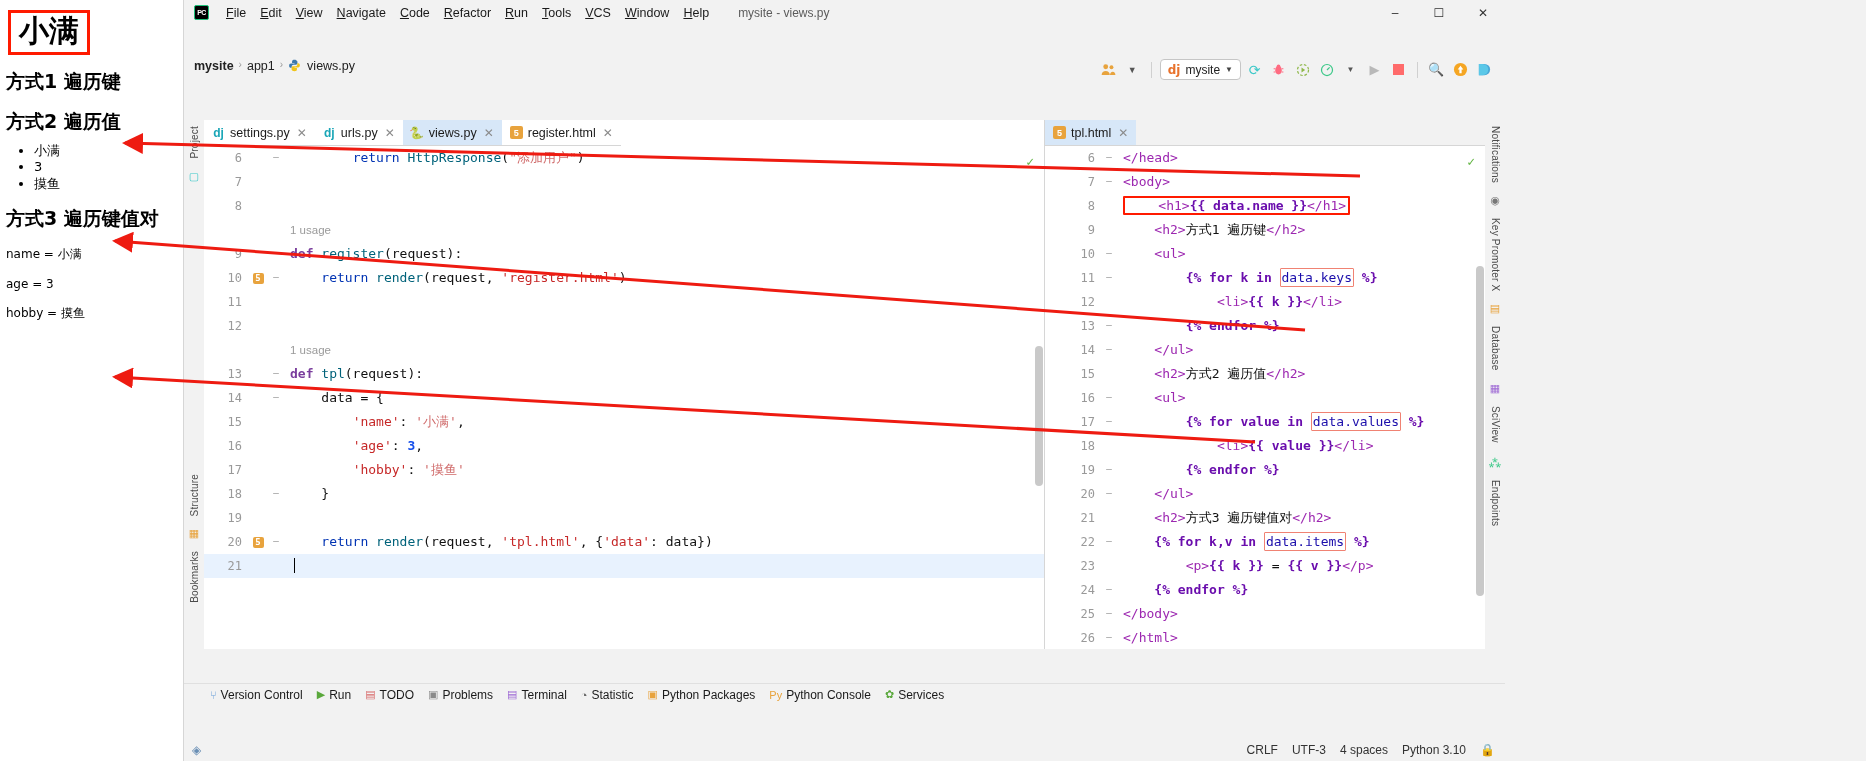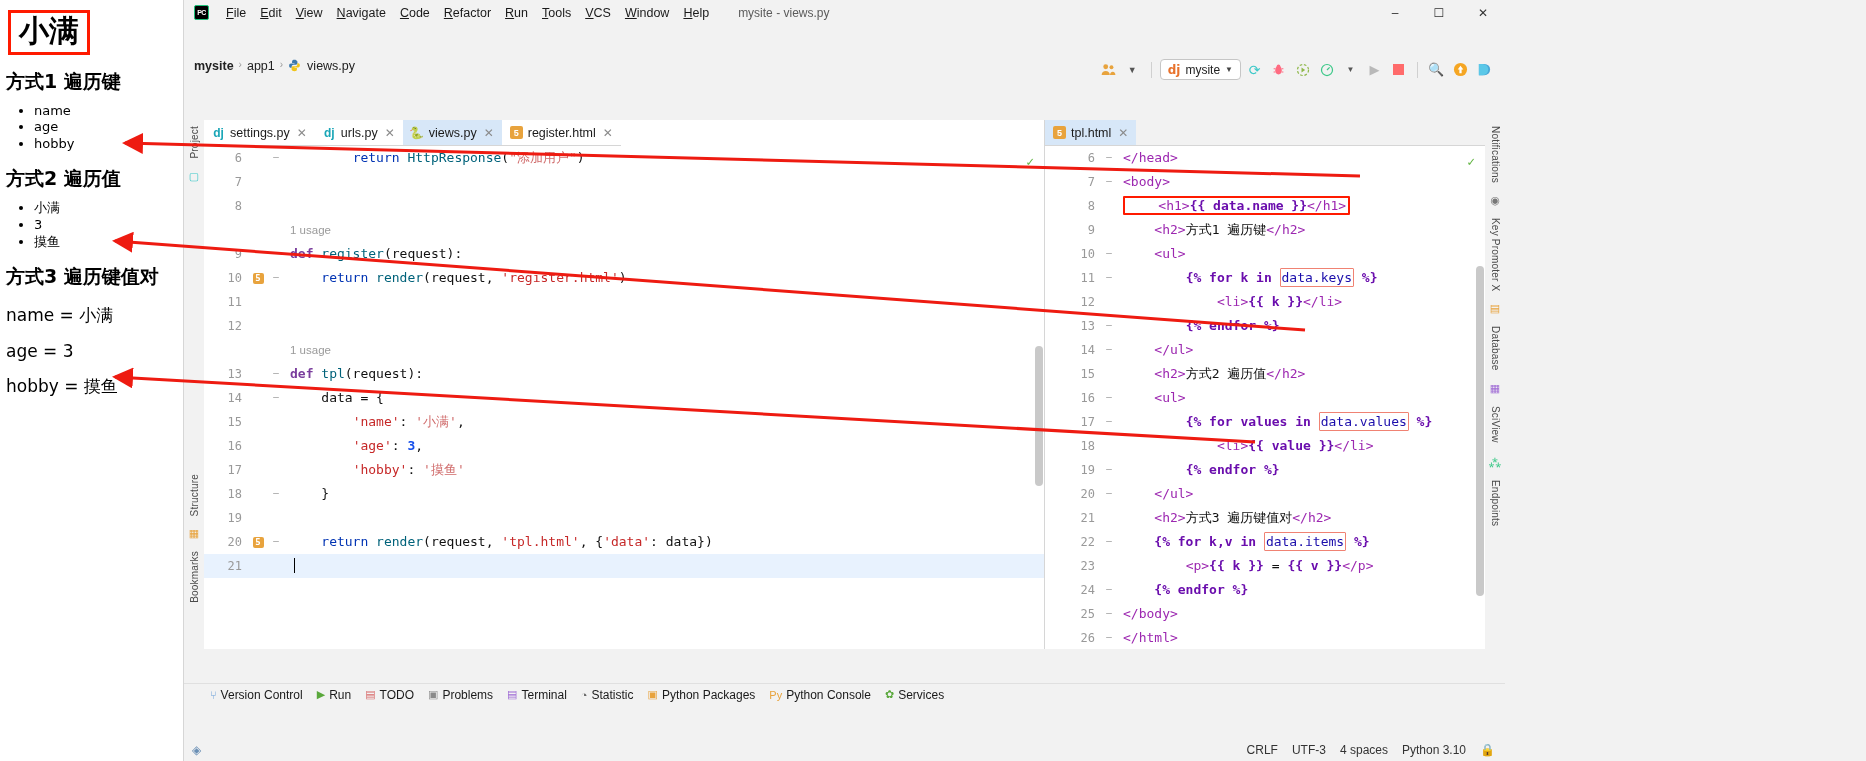--- a/index.html
+++ b/index.html
@@ -30,21 +30,21 @@
   #browser-page .h2{
     font-size:19px; font-weight:bold; color:#000; margin:14px 0 8px 6px;
     font-family:"DejaVu Sans", sans-serif;
   }
   #browser-page ul{ margin:4px 0 4px 0; padding-left:34px; }
   #browser-page li{
     font-size:13px; color:#000; line-height:1.28;
     font-family:"DejaVu Sans", sans-serif;
   }
   #browser-page .p{
-    font-size:17px; color:#000; margin:14px 0 14px 6px;
+    font-size:12px; color:#000; margin:14px 0 14px 6px;
     font-family:"DejaVu Sans", sans-serif;
   }
 
   
   #ide{
     position:absolute; left:183px; top:0; width:1322px; height:761px;
     background:#f2f2f2;
     border-left:1px solid #d6d6d6;
     display:flex; flex-direction:column;
     font-size:12.5px;
@@ -178,25 +178,20 @@
 </style>
 </head>
 <body>
 
 <div id="browser-page">
   <div class="title-box">
     <div class="h1">小满</div>
   </div>
 
   <div class="h2">方式1 遍历键</div>
-  <ul>
-    <li>name</li>
-    <li>age</li>
-    <li>hobby</li>
-  </ul>
 
   <div class="h2">方式2 遍历值</div>
   <ul>
     <li>小满</li>
     <li>3</li>
     <li>摸鱼</li>
   </ul>
 
   <div class="h2">方式3 遍历键值对</div>
   <div class="p">name = 小满</div>
@@ -374,21 +369,21 @@
           <div class="codeline"><div class="gutter gutter2">7</div><div class="fold">−</div><div class="src"><span class="tag">&lt;body&gt;</span></div></div>
           <div class="codeline"><div class="gutter gutter2">8</div><div class="fold"></div><div class="src"><span class="hl-box"><span class="txt">    </span><span class="tag">&lt;h1&gt;</span><span class="djt">{{ data.name }}</span><span class="tag">&lt;/h1&gt;</span></span></div></div>
           <div class="codeline"><div class="gutter gutter2">9</div><div class="fold"></div><div class="src"><span class="txt">    </span><span class="tag">&lt;h2&gt;</span><span class="txt">方式1 遍历键</span><span class="tag">&lt;/h2&gt;</span></div></div>
           <div class="codeline"><div class="gutter gutter2">10</div><div class="fold">−</div><div class="src"><span class="txt">    </span><span class="tag">&lt;ul&gt;</span></div></div>
           <div class="codeline"><div class="gutter gutter2">11</div><div class="fold">−</div><div class="src"><span class="txt">        </span><span class="djt">{% for k in </span><span class="djv hl-box-soft">data.keys</span><span class="djt"> %}</span></div></div>
           <div class="codeline"><div class="gutter gutter2">12</div><div class="fold"></div><div class="src"><span class="txt">            </span><span class="tag">&lt;li&gt;</span><span class="djt">{{ k }}</span><span class="tag">&lt;/li&gt;</span></div></div>
           <div class="codeline"><div class="gutter gutter2">13</div><div class="fold">−</div><div class="src"><span class="txt">        </span><span class="djt">{% endfor %}</span></div></div>
           <div class="codeline"><div class="gutter gutter2">14</div><div class="fold">−</div><div class="src"><span class="txt">    </span><span class="tag">&lt;/ul&gt;</span></div></div>
           <div class="codeline"><div class="gutter gutter2">15</div><div class="fold"></div><div class="src"><span class="txt">    </span><span class="tag">&lt;h2&gt;</span><span class="txt">方式2 遍历值</span><span class="tag">&lt;/h2&gt;</span></div></div>
           <div class="codeline"><div class="gutter gutter2">16</div><div class="fold">−</div><div class="src"><span class="txt">    </span><span class="tag">&lt;ul&gt;</span></div></div>
-          <div class="codeline"><div class="gutter gutter2">17</div><div class="fold">−</div><div class="src"><span class="txt">        </span><span class="djt">{% for values in </span><span class="djv hl-box-soft">data.values</span><span class="djt"> %}</span></div></div>
+          <div class="codeline"><div class="gutter gutter2">17</div><div class="fold">−</div><div class="src"><span class="txt">        </span><span class="djt">{% for value in </span><span class="djv hl-box-soft">data.values</span><span class="djt"> %}</span></div></div>
           <div class="codeline"><div class="gutter gutter2">18</div><div class="fold"></div><div class="src"><span class="txt">            </span><span class="tag">&lt;li&gt;</span><span class="djt">{{ value }}</span><span class="tag">&lt;/li&gt;</span></div></div>
           <div class="codeline"><div class="gutter gutter2">19</div><div class="fold">−</div><div class="src"><span class="txt">        </span><span class="djt">{% endfor %}</span></div></div>
           <div class="codeline"><div class="gutter gutter2">20</div><div class="fold">−</div><div class="src"><span class="txt">    </span><span class="tag">&lt;/ul&gt;</span></div></div>
           <div class="codeline"><div class="gutter gutter2">21</div><div class="fold"></div><div class="src"><span class="txt">    </span><span class="tag">&lt;h2&gt;</span><span class="txt">方式3 遍历键值对</span><span class="tag">&lt;/h2&gt;</span></div></div>
           <div class="codeline"><div class="gutter gutter2">22</div><div class="fold">−</div><div class="src"><span class="txt">    </span><span class="djt">{% for k,v in </span><span class="djv hl-box-soft">data.items</span><span class="djt"> %}</span></div></div>
           <div class="codeline"><div class="gutter gutter2">23</div><div class="fold"></div><div class="src"><span class="txt">        </span><span class="tag">&lt;p&gt;</span><span class="djt">{{ k }}</span><span class="txt"> = </span><span class="djt">{{ v }}</span><span class="tag">&lt;/p&gt;</span></div></div>
           <div class="codeline"><div class="gutter gutter2">24</div><div class="fold">−</div><div class="src"><span class="txt">    </span><span class="djt">{% endfor %}</span></div></div>
           <div class="codeline"><div class="gutter gutter2">25</div><div class="fold">−</div><div class="src"><span class="tag">&lt;/body&gt;</span></div></div>
           <div class="codeline"><div class="gutter gutter2">26</div><div class="fold">−</div><div class="src"><span class="tag">&lt;/html&gt;</span></div></div>
           <div class="codeline cur"><div class="gutter gutter2">27</div><div class="fold"></div><div class="src"><span style="border-left:1.5px solid #000;margin-left:4px;">&nbsp;</span></div></div>

